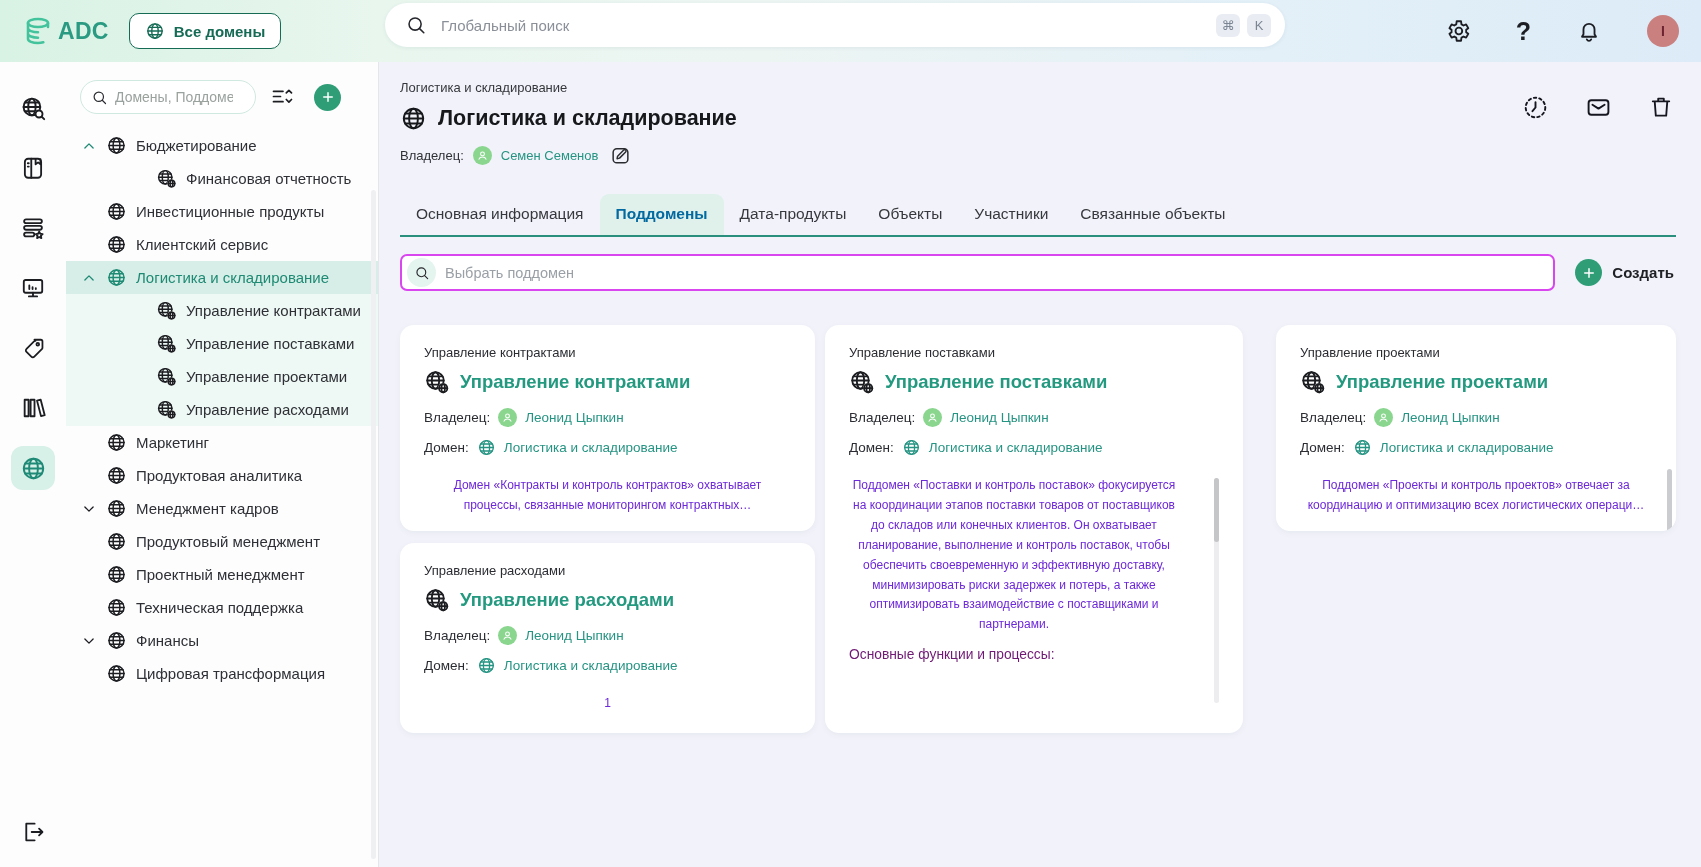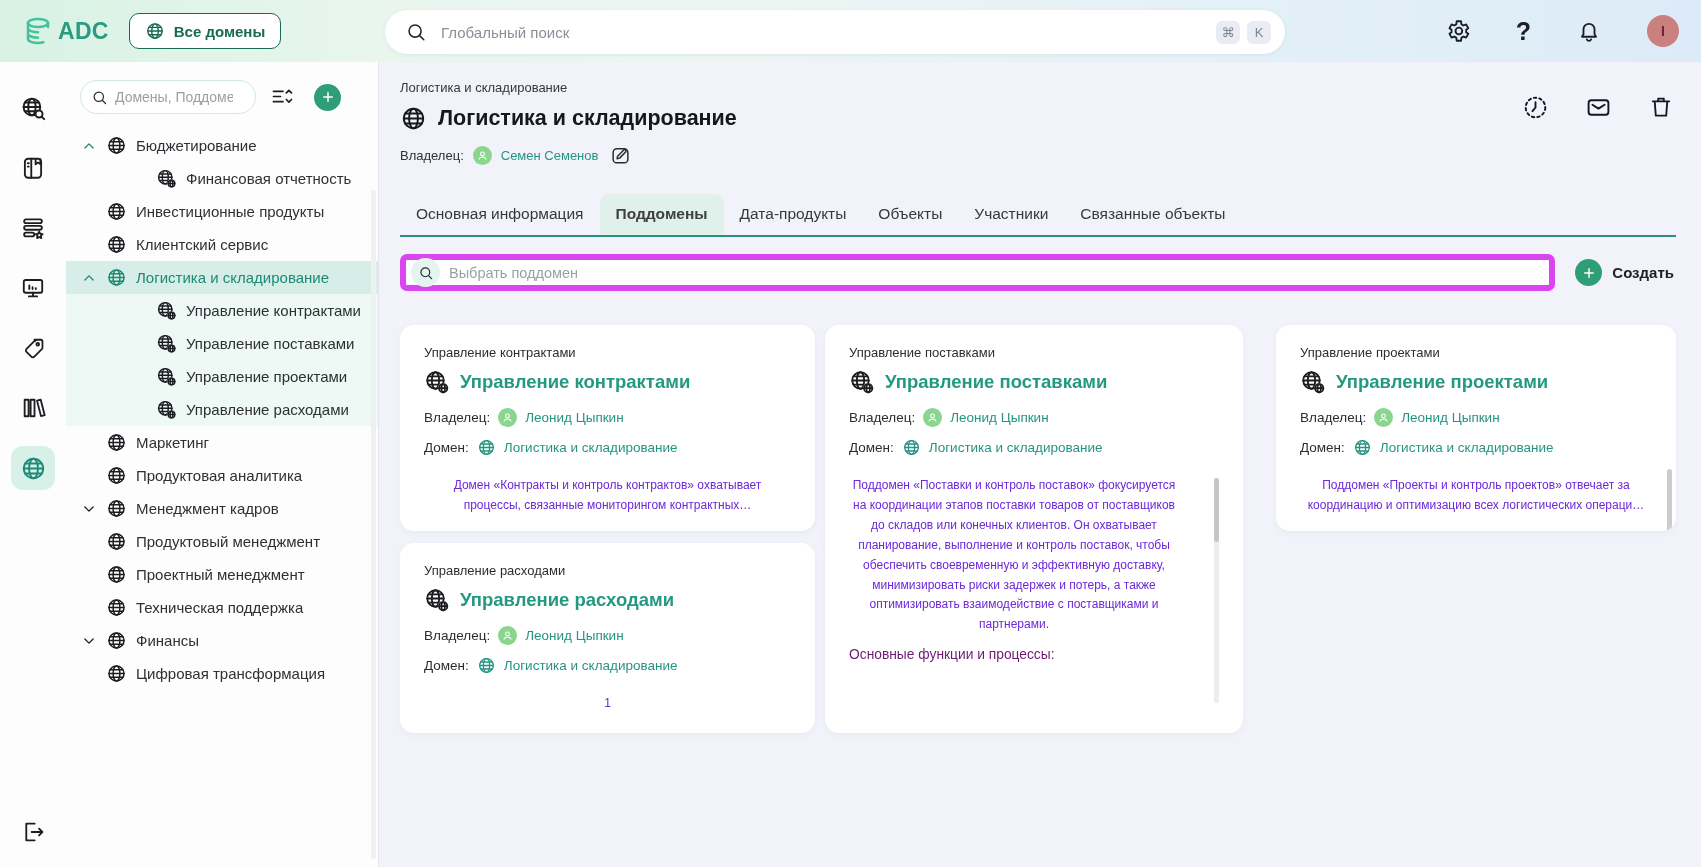--- a/index.html
+++ b/index.html
@@ -7,21 +7,21 @@
     font-family:"Liberation Sans","DejaVu Sans",sans-serif; color:#26272c; background:#f2f3fa;}
   svg.ic { display:block; fill:none; stroke:currentColor; stroke-width:1.7; stroke-linecap:round; stroke-linejoin:round; }
 
   
   .topbar { position:relative; height:62px; display:flex; align-items:center; padding:0 22px;
     background:linear-gradient(90deg,#d8f2e4 0%,#e8f6ee 22%,#edf5f3 45%,#e3f0f8 75%,#dcebf7 100%);}
   .logo { display:flex; align-items:center; gap:4px; margin-right:20px; }
   .logo-txt { font-size:23px; font-weight:700; color:#2a9b82; letter-spacing:.3px; }
   .alldom { display:flex; align-items:center; gap:9px; background:#fff; border:1.6px solid #166b55;
     border-radius:10px; padding:7px 15px; color:#166b55; font-size:15px; font-weight:600; cursor:pointer;}
-  .gsearch { position:absolute; left:385px; top:10px; width:900px; height:44px; background:#fff;
+  .gsearch { position:absolute; left:385px; top:3px; width:900px; height:44px; background:#fff;
     border-radius:22px; display:flex; align-items:center; padding:0 14px 0 20px; gap:14px;
     box-shadow:0 1px 4px rgba(30,50,90,.07);}
   .gsearch input { border:0; outline:0; flex:1; font-size:15px; color:#26272c; font-family:inherit;}
   .gsearch input::placeholder { color:#8a8f98; }
   .kbd { background:#e9edf3; border-radius:6px; min-width:24px; height:23px; display:flex; align-items:center;
     justify-content:center; font-size:13px; color:#7c8594; padding:0 5px;}
   .kbdwrap{display:flex; gap:7px;}
   .tb-right { margin-left:auto; display:flex; align-items:center; gap:45px; color:#1d1e24;}
   .tb-right .qm { font-size:25px; font-weight:600; cursor:pointer;}
   .tb-ic { cursor:pointer; }
@@ -68,24 +68,24 @@
   .hdr-icons { position:absolute; top:32px; right:27px; display:flex; gap:36px; color:#15161f;}
   .hdr-icons > * { cursor:pointer; }
   .owner-row { display:flex; align-items:center; gap:9px; font-size:13px; color:#2f3136; margin-bottom:28px;}
   .av18 { width:19px; height:19px; border-radius:50%; background:#8ad68f; color:#fff; display:flex;
     align-items:center; justify-content:center; flex:none;}
   .olink { color:#259482; cursor:pointer; }
   .edit-btn { color:#2a2b30; cursor:pointer; margin-left:3px;}
 
   .tabs { display:flex; border-bottom:2px solid #2a8f7c; }
   .tab { padding:11px 16px 12px; font-size:15.5px; color:#36383e; cursor:pointer; white-space:nowrap;}
-  .tab.active { background:#dff1ea; border-radius:9px 9px 0 0; color:#404040; font-weight:600;}
+  .tab.active { background:#dff1ea; border-radius:9px 9px 0 0; color:#0369a1; font-weight:600;}
 
   .sub-row { margin-top:17px; display:flex; align-items:center; gap:20px;}
-  .sub-search { flex:1; height:37px; border:6px solid #d946ef; border-radius:7px; background:#fff;
+  .sub-search { flex:1; height:37px; border:2px solid #d946ef; border-radius:7px; background:#fff;
     display:flex; align-items:center; padding-left:5px; gap:9px;}
   .icircle { width:29px; height:29px; border-radius:50%; background:#e4f4ee; display:flex; align-items:center;
     justify-content:center; color:#26272c;}
   .sub-search input { border:0; outline:0; flex:1; font-size:14.5px; font-family:inherit; color:#26272c;}
   .sub-search input::placeholder { color:#9aa0a6; }
   .create-btn { display:flex; align-items:center; gap:10px; font-size:15px; font-weight:600; color:#202126;
     cursor:pointer; padding-right:2px;}
 
   .cards { margin-top:34px; display:flex; align-items:flex-start;}
   .ccol1 { width:415px; margin-right:10px;}

